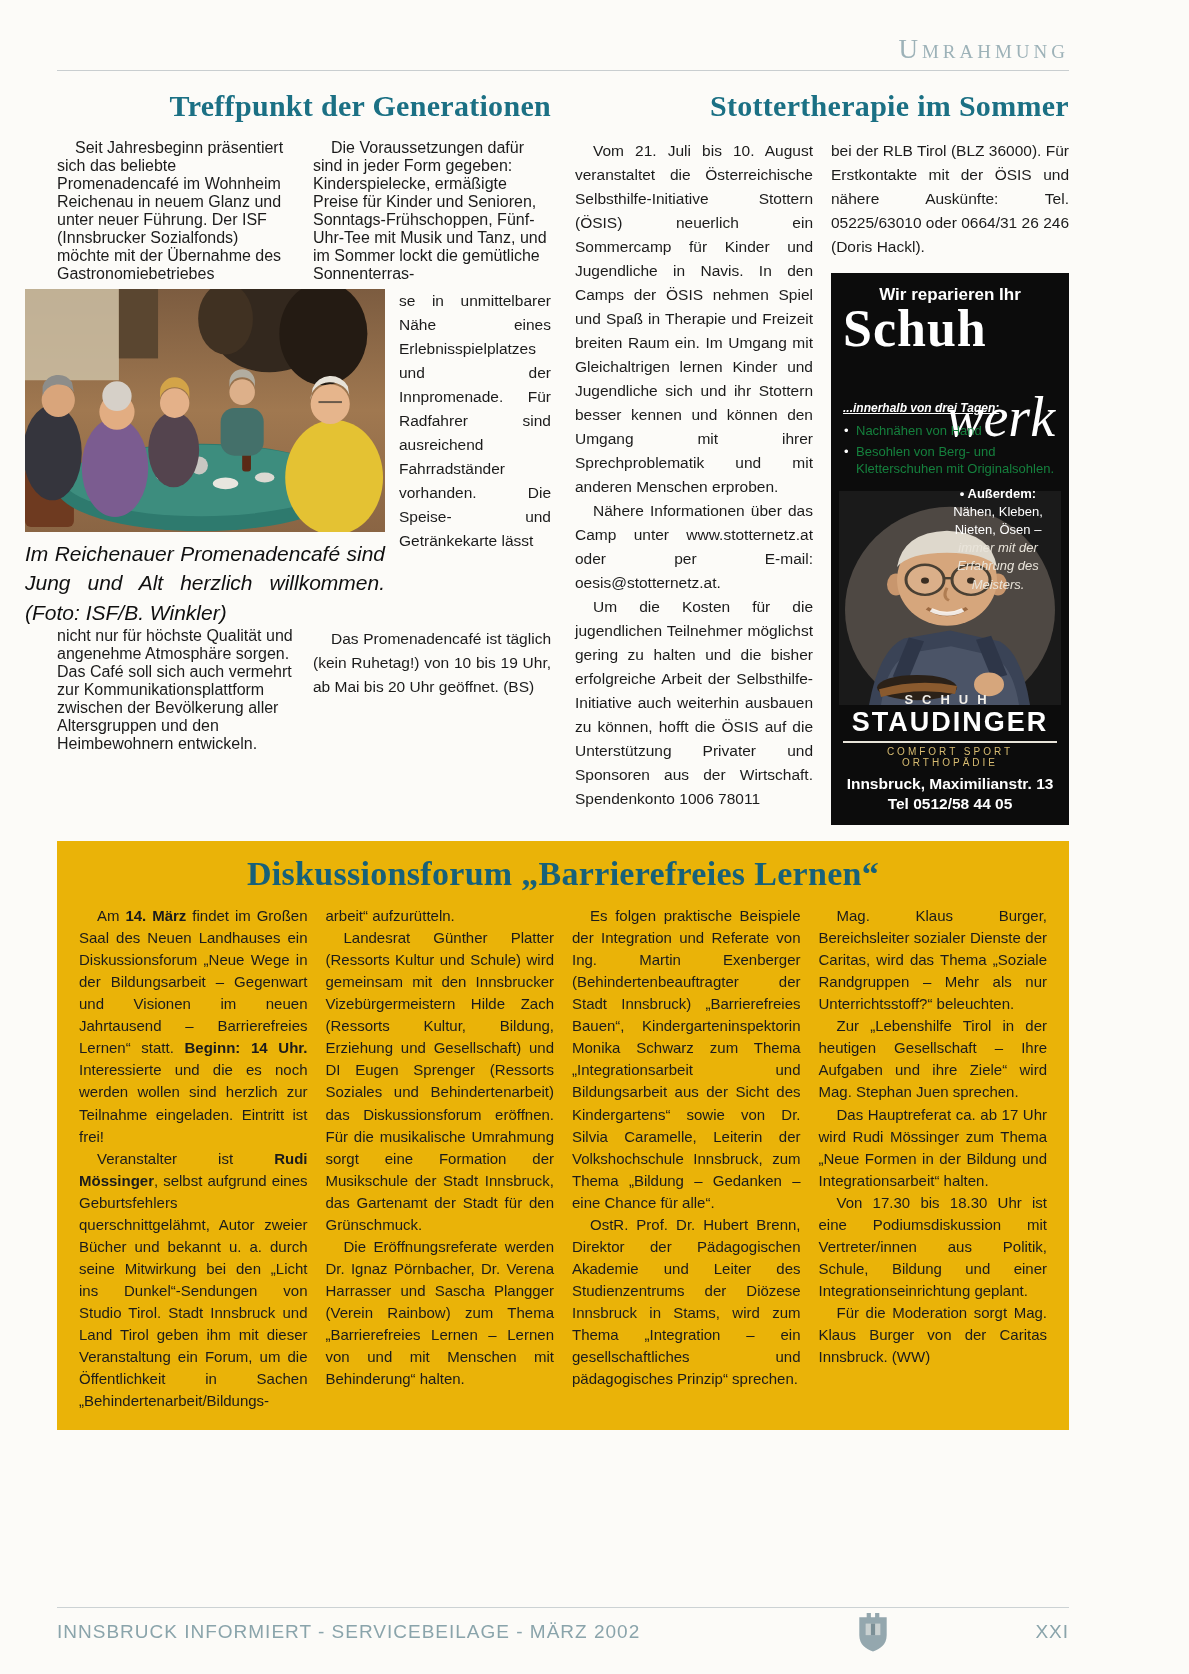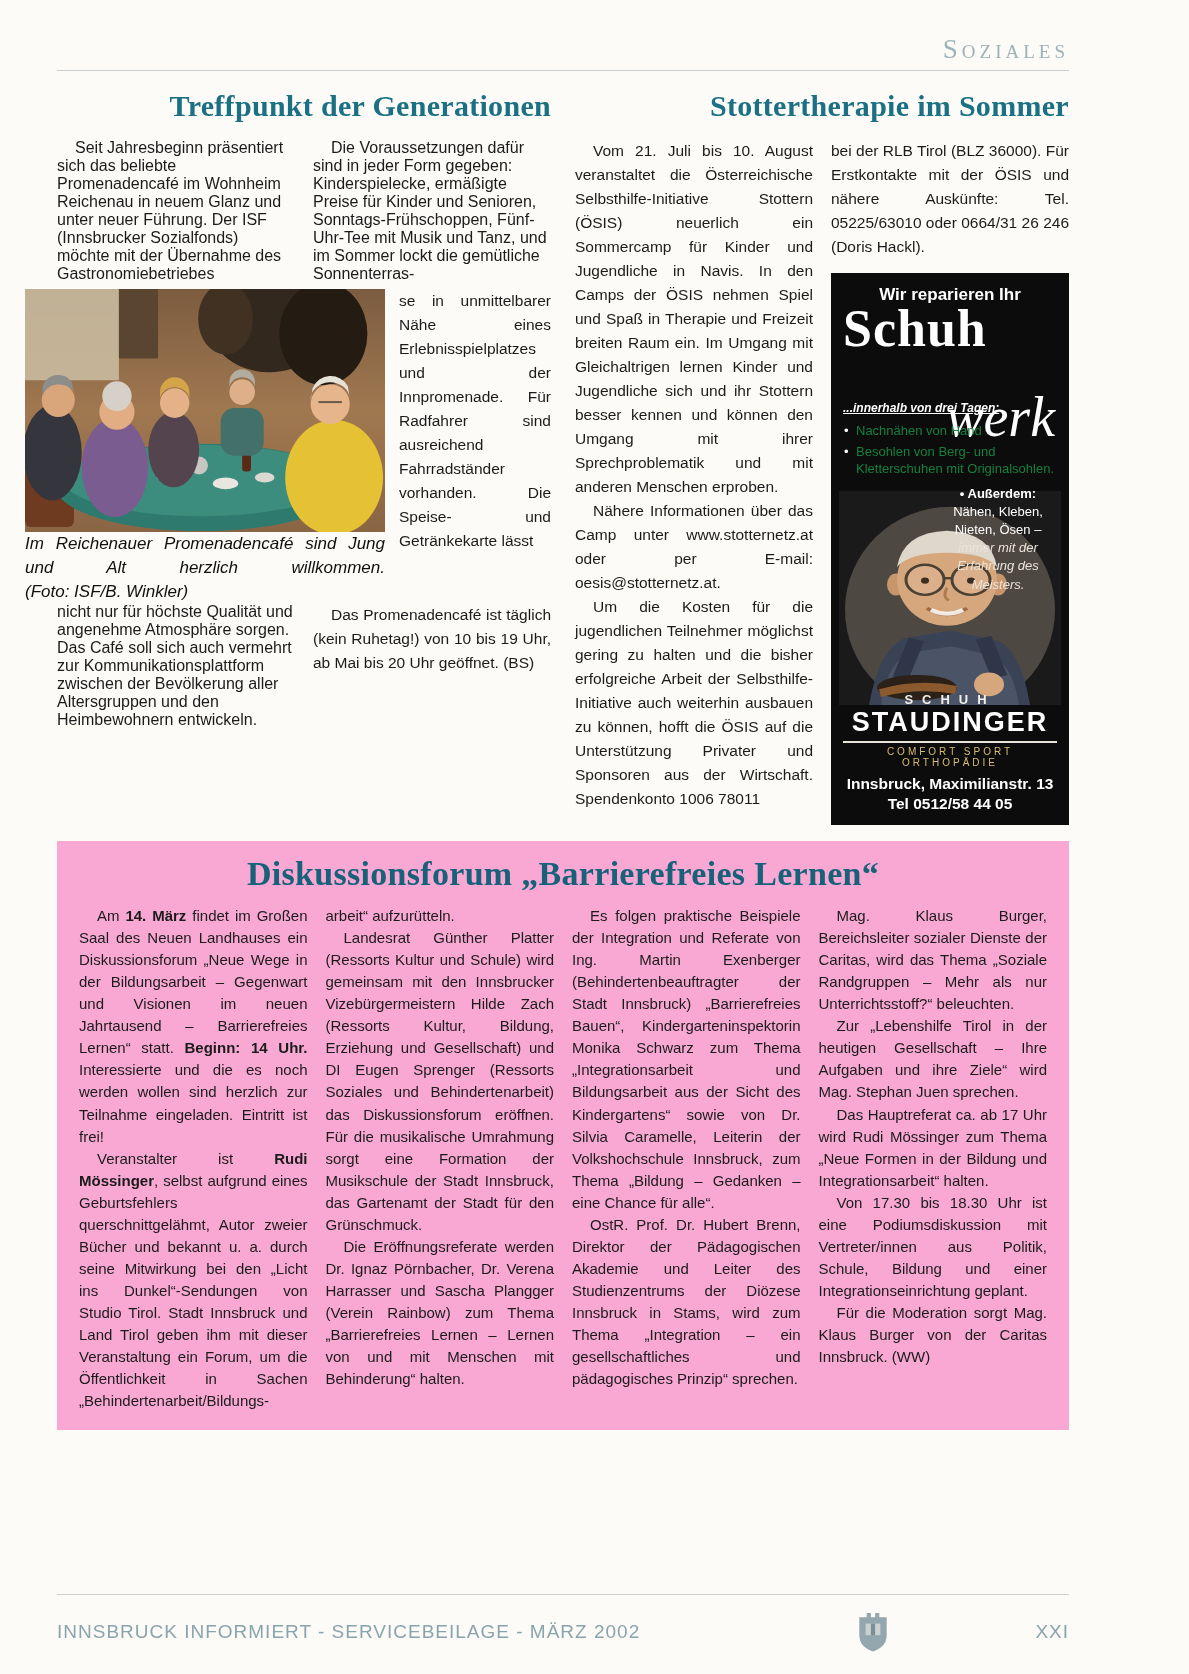--- a/index.html
+++ b/index.html
@@ -28,21 +28,21 @@
   .col { width:238px; }
   p.body, .col p, .narrow {
     font-size:15.5px; line-height:1.55; text-align:justify;
     hyphens:auto; -webkit-hyphens:auto;
   }
   .ind { text-indent:18px; }
   .photo-row { display:flex; margin-top:6px; }
   .photo-fig { flex:0 0 360px; width:360px; margin-left:-32px; }
   .photo-svg { width:360px; height:243px; display:block; background:#8a6544; }
   .caption {
-    font-style:italic; font-size:17px; line-height:1.4; 
+    font-style:italic; font-size:21px; line-height:1.4; margin-top:7px;
     color:#101010; text-align:justify;
   }
   .caption .credit { white-space:nowrap; }
   .narrow { flex:1; margin-left:14px; }
   
   .ad {
     width:238px; height:552px; margin-top:14px; background:#0c0c0c; color:#fff;
     padding:10px 12px 12px; position:relative; display:flex; flex-direction:column;
     overflow:hidden;
   }
@@ -64,42 +64,42 @@
   .ad-store { position:relative; z-index:2; margin-top:auto; text-align:center; }
   .ad-store-schuh { font-size:13px; font-weight:bold; letter-spacing:9px; color:#f2efe9; }
   .ad-store-name {
     font-size:27px; font-weight:bold; letter-spacing:2px; color:#ffffff;
     border-bottom:2px solid #e9e5da; padding-bottom:3px; margin-bottom:3px;
   }
   .ad-store-sub { font-size:10px; letter-spacing:3px; color:#d9bd72; margin-bottom:7px; }
   .ad-address { font-size:15.5px; font-weight:bold; }
   .ad-phone { font-size:15.5px; font-weight:bold; margin-top:2px; }
   
-  .forum { margin-top:16px; background:#f9a8d4; padding:14px 22px 18px; }
+  .forum { margin-top:16px; background:#eab308; padding:14px 22px 18px; }
   .forum-title {
     font-family:"Liberation Serif", serif; font-weight:bold; font-size:34px;
     color:#176179; text-align:center; margin-bottom:12px; letter-spacing:0.3px;
   }
   .forum-cols { display:flex; gap:18px; }
   .fcol { flex:1; }
   .fcol p { font-size:15px; line-height:1.47; text-align:justify; hyphens:auto; -webkit-hyphens:auto; }
   
-  .footer { margin-top:auto; border-top:1px solid #ccd2d4; padding:17px 0 22px; }
+  .footer { margin-top:auto; border-top:1px solid #ccd2d4; padding:4px 0 22px; }
   .footer-row { display:flex; align-items:center; }
   .footer-left { flex:1; font-size:19px; letter-spacing:1px; color:#8aa4ab; }
   .footer-logo { width:32px; height:40px; }
   .footer-page { width:180px; text-align:right; font-size:19px; letter-spacing:1px; color:#8aa4ab; }
 </style>
 </head>
 <body>
 
 <div class="page">
 
   <div class="kicker-row">
-    <span class="kicker">Soziales</span>
+    <span class="kicker">Umrahmung</span>
   </div>
   <hr class="kicker-rule">
 
   <div class="top-grid">
 
     <section class="article">
       <h1 class="headline">Treffpunkt der Generationen</h1>
       <div class="row">
         <p class="col ind">Seit Jahresbeginn präsentiert sich das beliebte Promenadencafé im Wohnheim Reichenau in neuem Glanz und unter neuer Führung. Der ISF (Innsbrucker Sozialfonds) möchte mit der Übernahme des Gastronomiebetriebes</p>
         <p class="col ind">Die Voraussetzungen dafür sind in jeder Form gegeben: Kinderspielecke, ermäßigte Preise für Kinder und Senioren, Sonntags-Frühschoppen, Fünf-Uhr-Tee mit Musik und Tanz, und im Sommer lockt die gemütliche Sonnenterras-</p>

